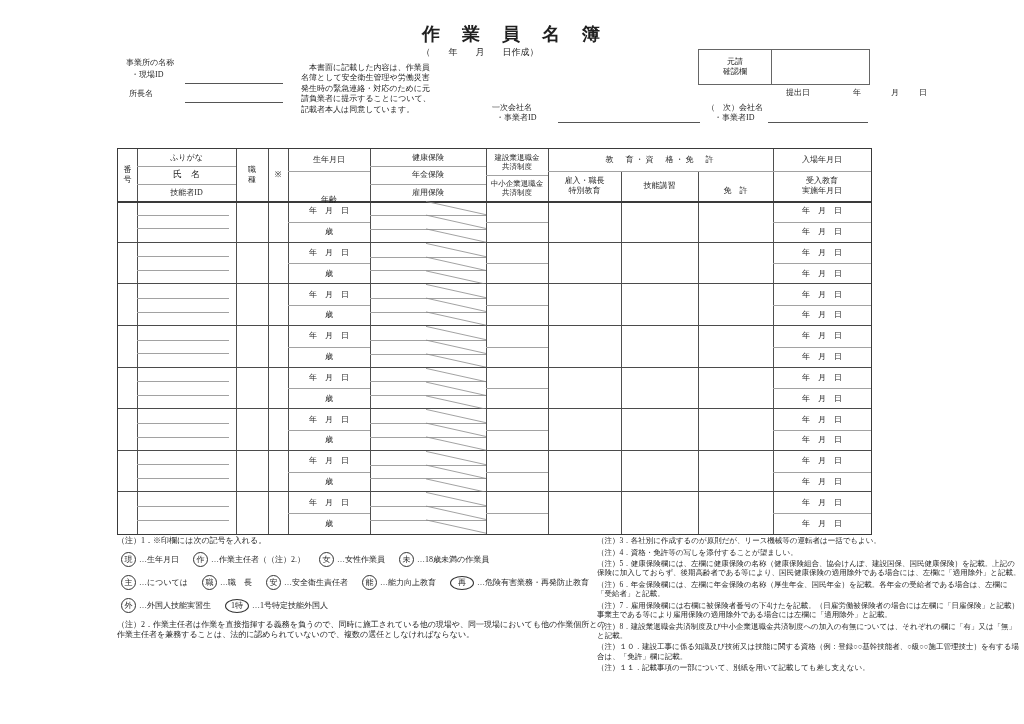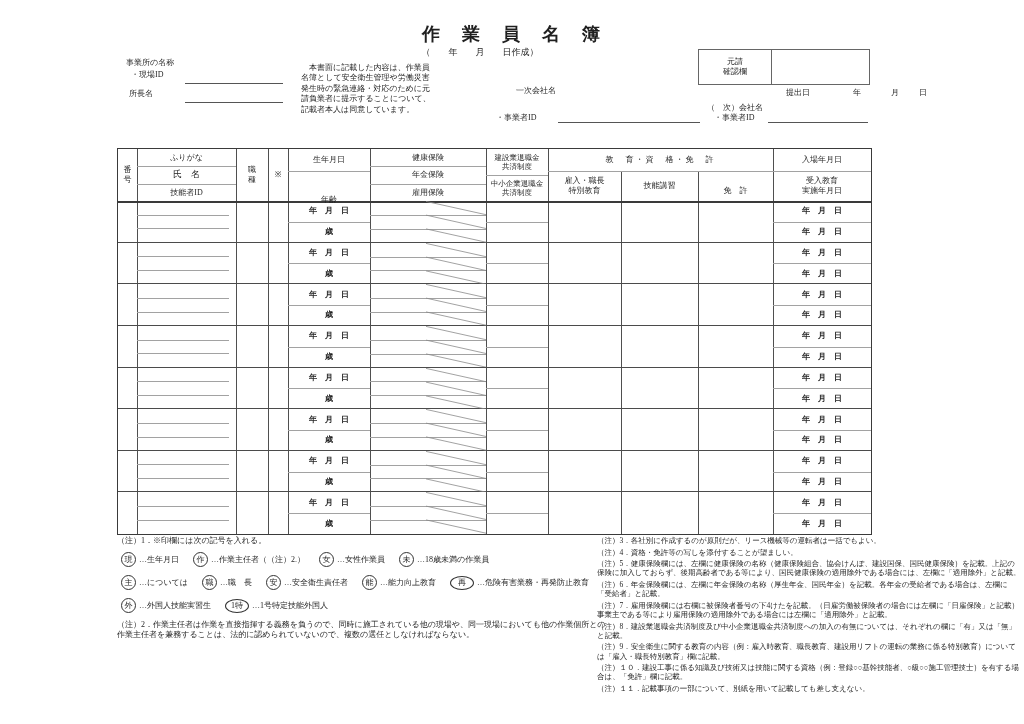--- a/index.html
+++ b/index.html
@@ -13,21 +13,21 @@
   .lbl { position:absolute; display:flex; align-items:center; justify-content:center;
          text-align:center; font-size:8px; line-height:1.25; }
   .prel { white-space:pre-line; }
   .underline { position:absolute; height:1px; background:#555; }
   .title { position:absolute; left:0; top:22px; width:1024px; text-align:center;
            font-size:18px; font-weight:bold; letter-spacing:2px; }
   .subtitle { position:absolute; left:0; top:46px; width:960px; text-align:center; font-size:9px; }
   .smalltext { font-size:8px; line-height:1.3; }
   #w-table { position:absolute; left:117px; top:148px; width:753px; height:385px;
              border:1.5px solid #3a3a3a; box-sizing:content-box; }
-  .row { position:absolute; left:0; width:753px; height:41.625px; border-bottom:1.5px solid #4b4b4b; box-sizing:border-box;font-weight:bold; }
+  .row { position:absolute; left:0; width:753px; height:41.625px; border-bottom:1.5px solid #4b4b4b; box-sizing:border-box; }
   .row.last { border-bottom:none; }
   .sym { display:inline-flex; align-items:center; justify-content:center;
          width:13px; height:13px; border:1px solid #333; border-radius:50%;
          font-size:8px; flex:none; margin-right:3px; background:#fff; }
   .sym.ellipse { width:22px; height:12px; }
   .legend-row { position:absolute; display:flex; align-items:center; font-size:8px; white-space:nowrap; }
   .legend-item { display:inline-flex; align-items:center; margin-right:14px; }
   .noteblock { position:absolute; font-size:7.5px; line-height:1.22; }
   .noteblock p { margin:0 0 2.5px 0; }
   svg line { stroke:#8a8a8a; stroke-width:0.8; }
@@ -52,21 +52,21 @@
     <div class="lbl prel" style="left:0; top:0; width:72px; height:34px;">元請
 確認欄</div>
     <div class="vl" style="left:72px; top:0; height:34px; background:#666;"></div>
   </div>
 
   <div class="abs smalltext" style="left:786px; top:88px;text-align:right;">提出日</div>
   <div class="abs smalltext" style="left:853px; top:88px;">年</div>
   <div class="abs smalltext" style="left:891px; top:88px;">月</div>
   <div class="abs smalltext" style="left:919px; top:88px;">日</div>
 
-  <div class="abs smalltext" style="left:492px; top:86px;margin-left:24px;">一次会社名</div>
+  <div class="abs smalltext" style="left:492px; top:103px;">一次会社名</div>
   <div class="abs smalltext" style="left:496px; top:113px;">・事業者ID</div>
   <div class="underline" style="left:558px; top:122px; width:142px;"></div>
 
   <div class="abs smalltext" style="left:707px; top:103px;">（　次）会社名</div>
   <div class="abs smalltext" style="left:714px; top:113px;">・事業者ID</div>
   <div class="underline" style="left:768px; top:122px; width:100px;"></div>
 
   <div id="w-table">
 
     <div class="vl" style="left:19px;  top:0; height:385px;"></div>
@@ -326,18 +326,17 @@
 
   <div class="abs smalltext" style="left:117px; top:620px; width:492px;">（注）2．作業主任者は作業を直接指揮する義務を負うので、同時に施工されている他の現場や、同一現場においても他の作業個所との作業主任者を兼務することは、法的に認められていないので、複数の選任としなければならない。</div>
 
   <div class="noteblock" style="left:597px; top:536px; width:424px;">
       <p>（注）3．各社別に作成するのが原則だが、リース機械等の運転者は一括でもよい。</p>
       <p>（注）4．資格・免許等の写しを添付することが望ましい。</p>
       <p>（注）5．健康保険欄には、左欄に健康保険の名称（健康保険組合、協会けんぽ、建設国保、国民健康保険）を記載。上記の保険に加入しておらず、後期高齢者である等により、国民健康保険の適用除外である場合には、左欄に「適用除外」と記載。</p>
       <p>（注）6．年金保険欄には、左欄に年金保険の名称（厚生年金、国民年金）を記載。各年金の受給者である場合は、左欄に「受給者」と記載。</p>
       <p>（注）7．雇用保険欄には右欄に被保険者番号の下4けたを記載。（日雇労働被保険者の場合には左欄に「日雇保険」と記載）事業主である等により雇用保険の適用除外である場合には左欄に「適用除外」と記載。</p>
       <p>（注）8．建設業退職金共済制度及び中小企業退職金共済制度への加入の有無については、それぞれの欄に「有」又は「無」と記載。</p>
-      <p>（注）9．安全衛生に関する教育の内容（例：雇入時教育、職長教育、建設用リフトの運転の業務に係る特別教育）については「雇入・職長特別教育」欄に記載。</p>
       <p>（注）１０．建設工事に係る知識及び技術又は技能に関する資格（例：登録○○基幹技能者、○級○○施工管理技士）を有する場合は、「免許」欄に記載。</p>
       <p>（注）１１．記載事項の一部について、別紙を用いて記載しても差し支えない。</p>
     </div>
 
 </div>
 
 </body></html>

